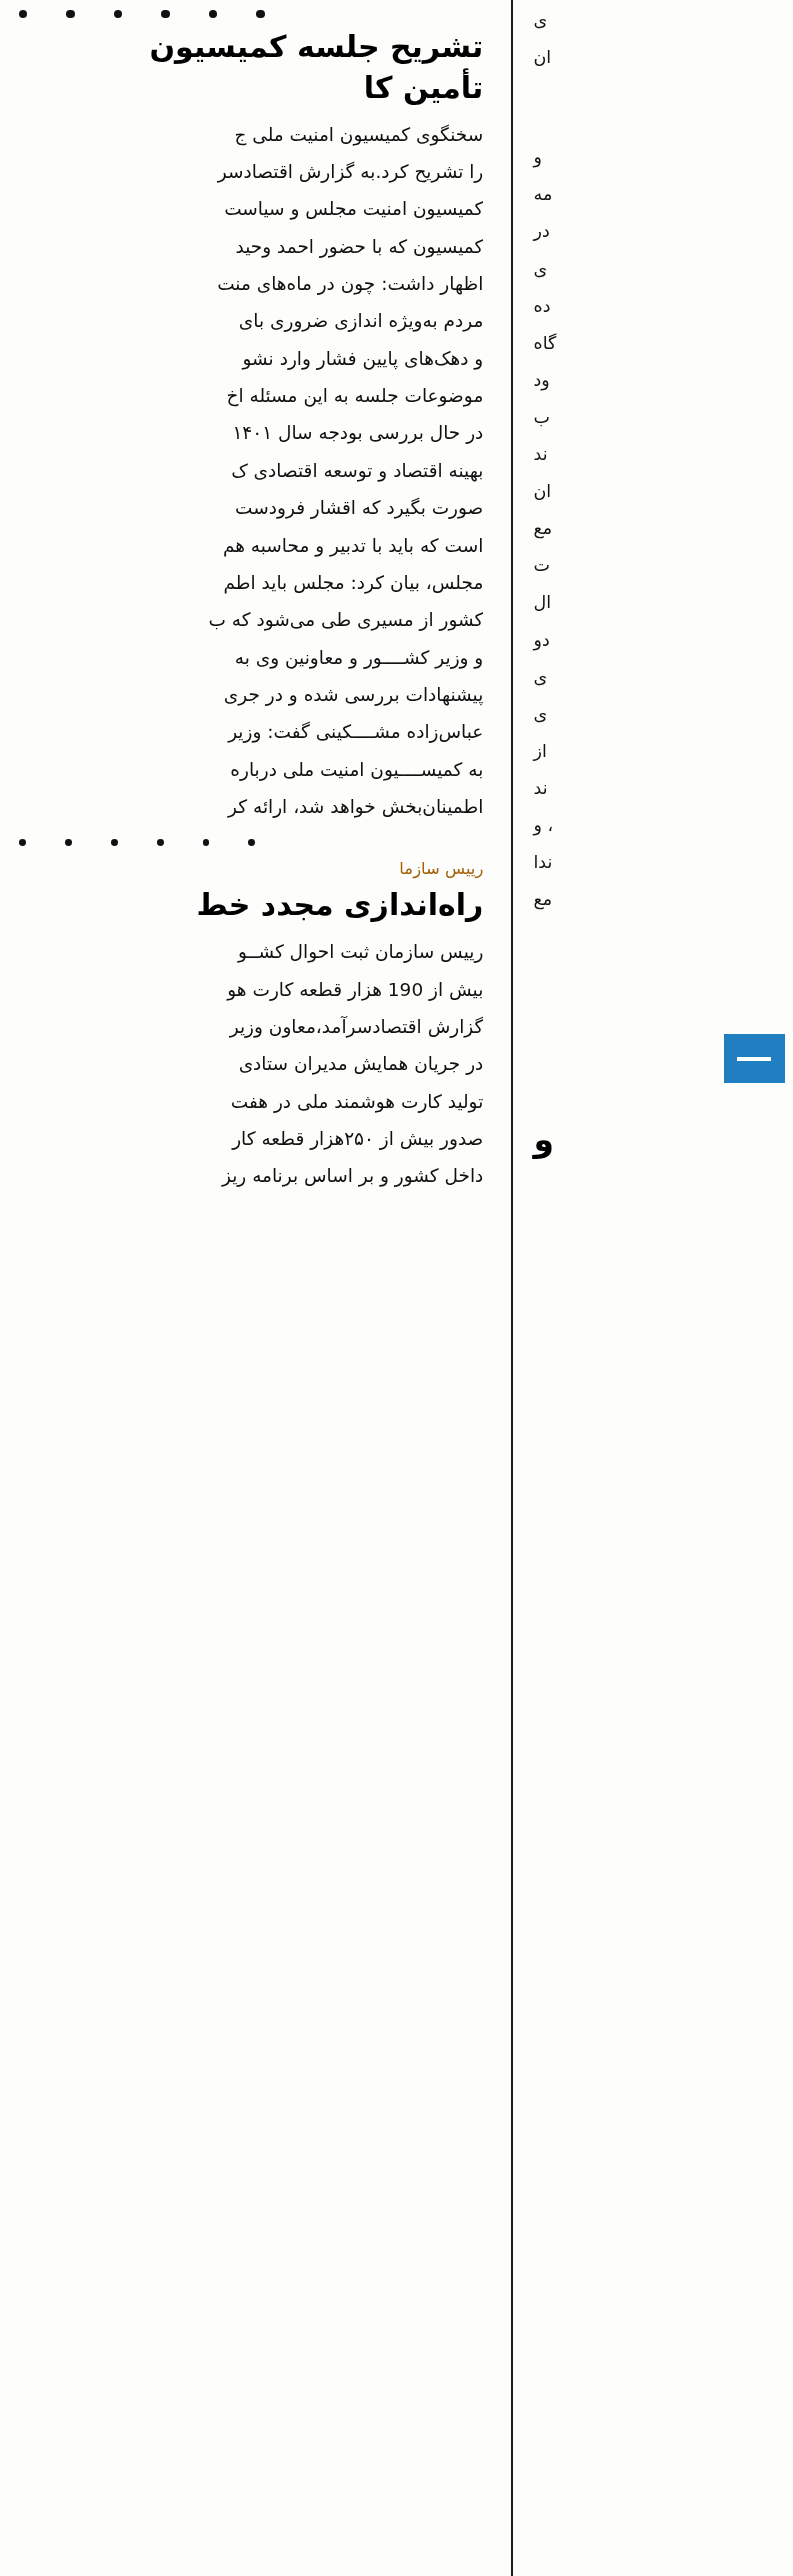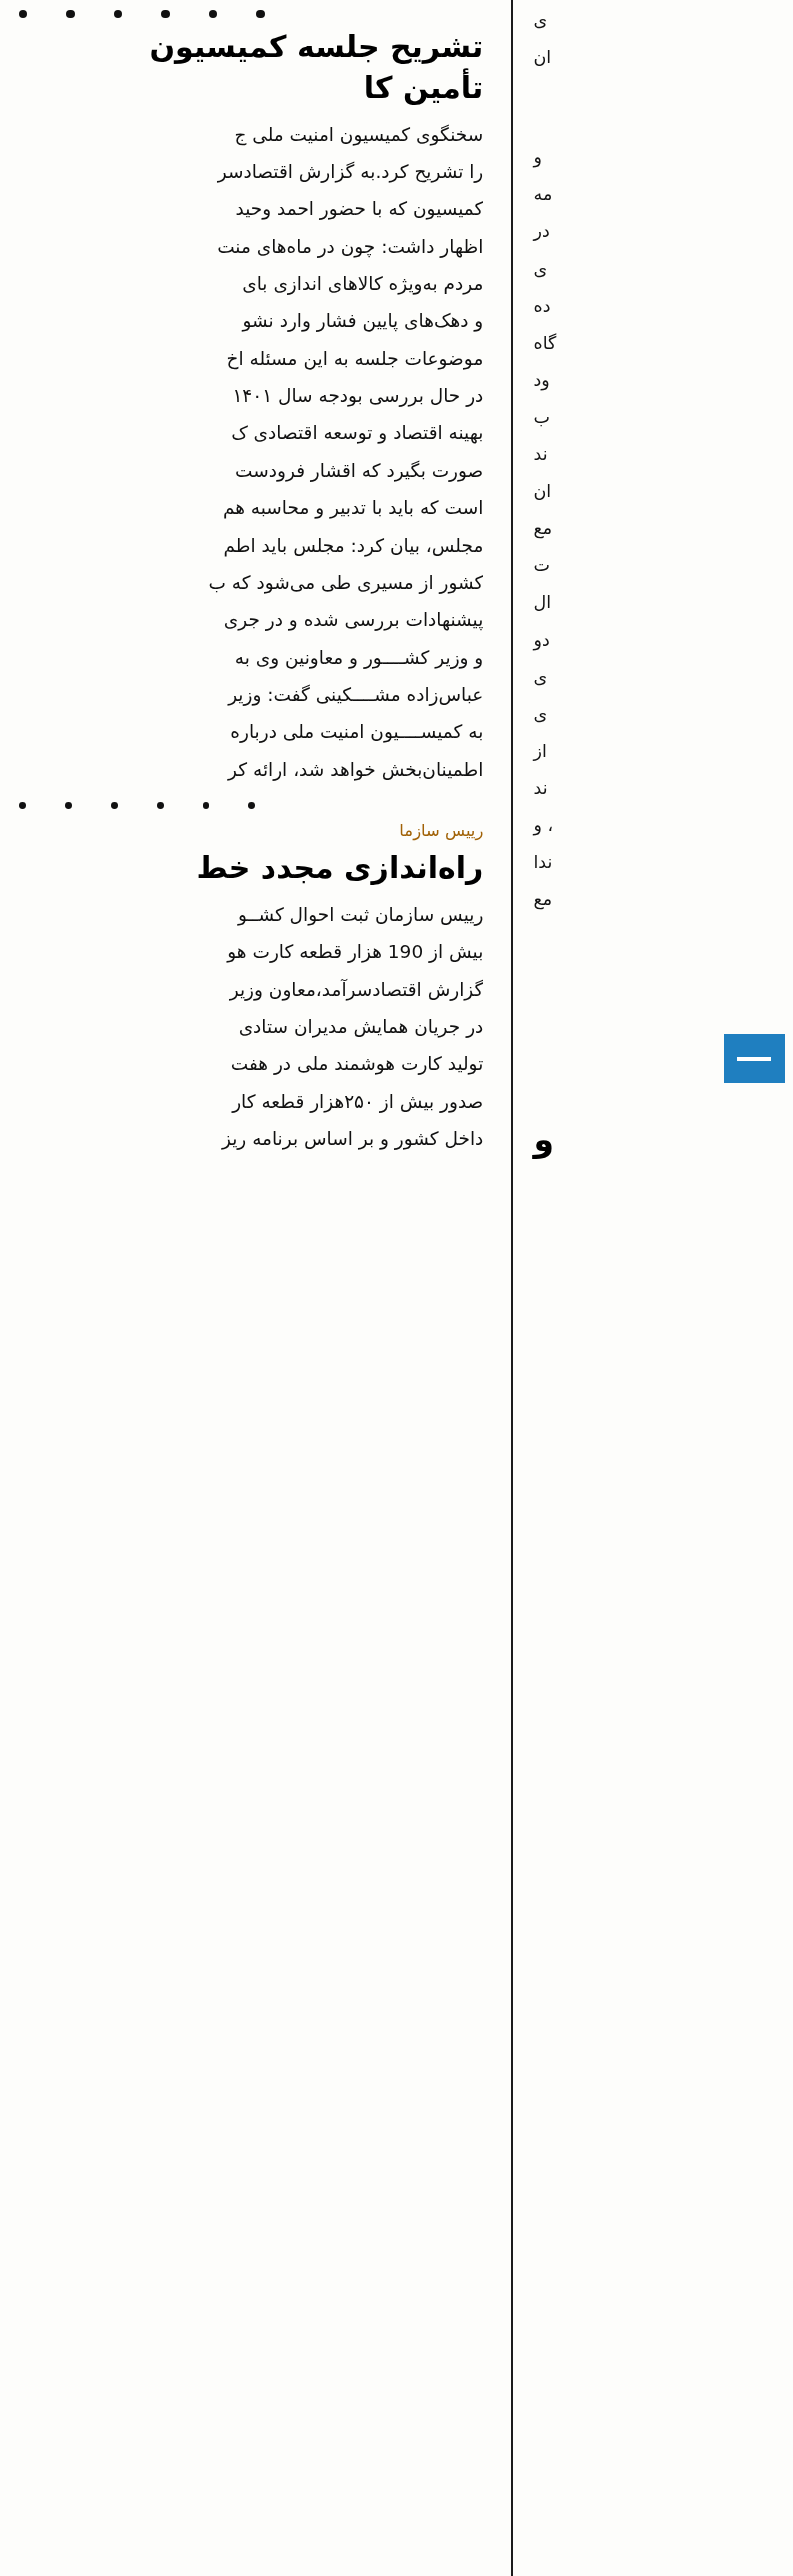--- a/index.html
+++ b/index.html
@@ -175,33 +175,34 @@
       <span class="dot"></span>
       <span class="dot"></span>
     </div>
 
     <div class="headline">تشریح جلسه کمیسیون</div>
     <div class="headline second-line">تأمین کا</div>
 
     <div class="body-text">
       <p>سخنگوی کمیسیون امنیت ملی ج</p>
       <p>را تشریح کرد.به گزارش اقتصادسر</p>
+      <p>کمیسیون امنیت مجلس و سیاست</p>
       <p>کمیسیون که با حضور احمد وحید</p>
       <p>اظهار داشت: چون در ماه‌های منت</p>
-      <p>مردم به‌ویژه کالاهای اندازی بای</p>
+      <p>مردم به‌ویژه اندازی ضروری بای</p>
       <p>و دهک‌های پایین فشار وارد نشو</p>
       <p>موضوعات جلسه به این مسئله اخ</p>
       <p>در حال بررسی بودجه سال ۱۴۰۱</p>
       <p>بهینه اقتصاد و توسعه اقتصادی ک</p>
       <p>صورت بگیرد که اقشار فرودست</p>
       <p>است که باید با تدبیر و محاسبه هم</p>
       <p>مجلس، بیان کرد: مجلس باید اطم</p>
       <p>کشور از مسیری طی می‌شود که ب</p>
+      <p>و وزیر کشــــور و معاونین وی به</p>
       <p>پیشنهادات بررسی شده و در جری</p>
-      <p>و وزیر کشــــور و معاونین وی به</p>
       <p>عباس‌زاده مشــــکینی گفت: وزیر</p>
       <p>به کمیســــیون امنیت ملی درباره</p>
       <p>اطمینان‌بخش خواهد شد، ارائه کر</p>
     </div>
 
     <div class="dot-rule narrow" style="padding-top:13.7px;">
       <span class="dot"></span>
       <span class="dot"></span>
       <span class="dot"></span>
       <span class="dot"></span>

